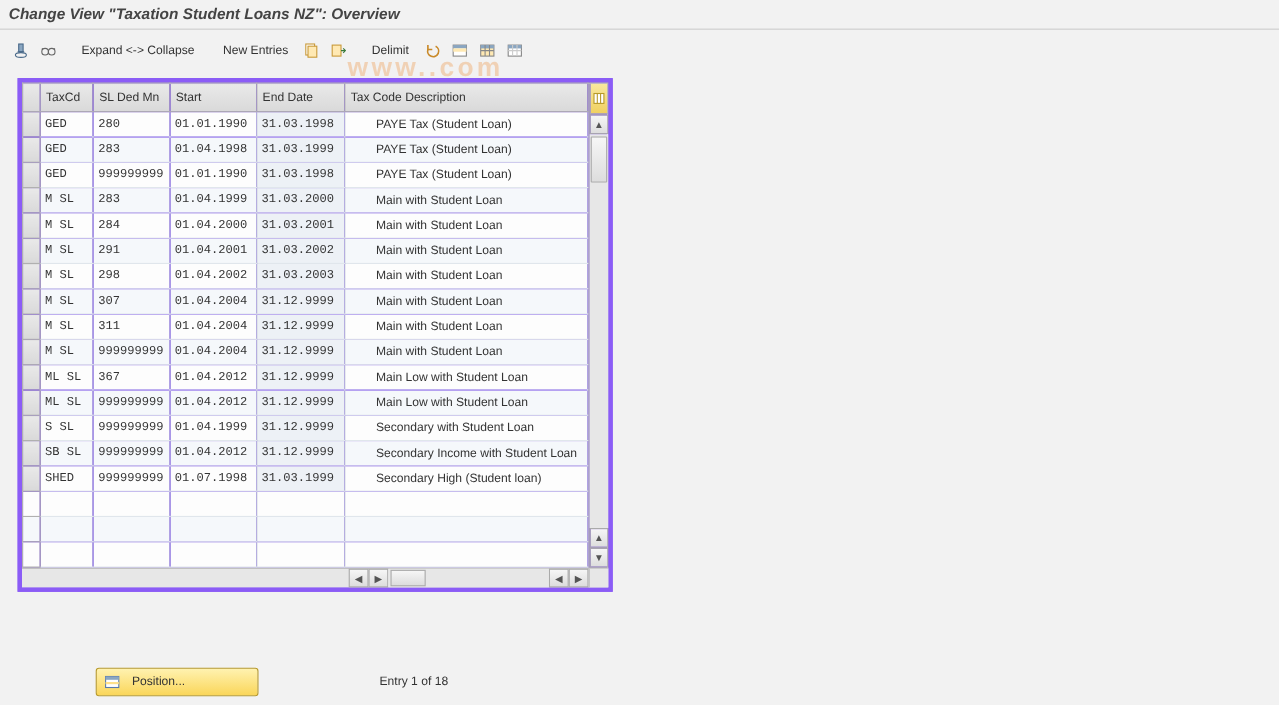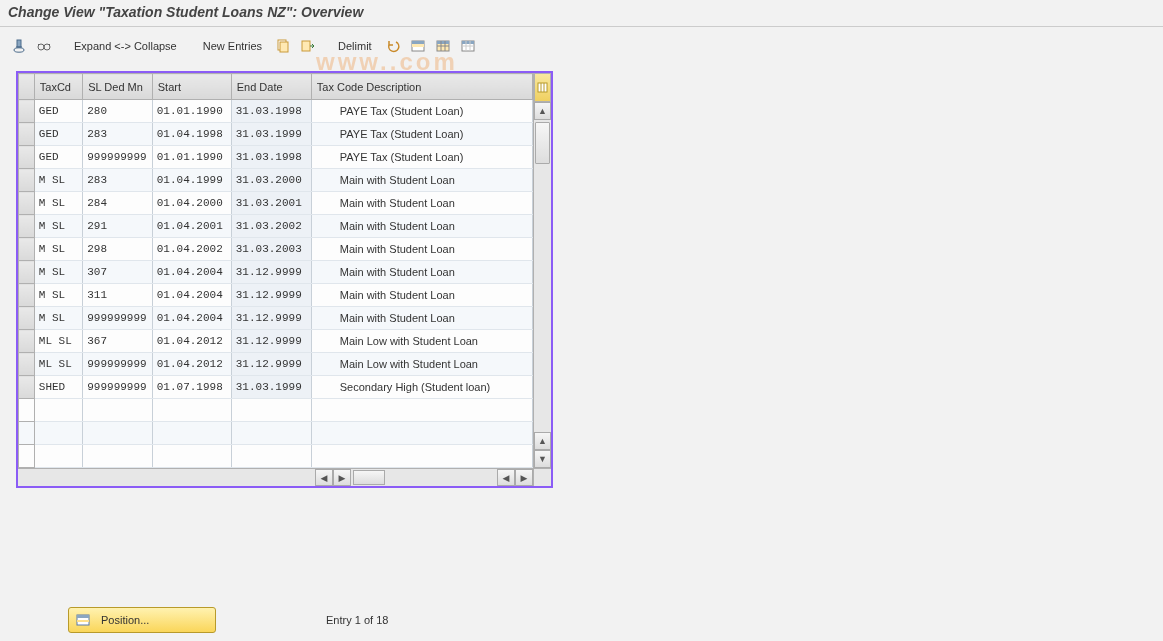--- a/index.html
+++ b/index.html
@@ -63,21 +63,21 @@
     pointer-events: none;
     white-space: nowrap;
     z-index: 5;
     margin-left: 36px;
   }
   .watermark .pale { color: rgba(237,150,70,0.18); }
 
   .table-container {
     margin: 6px 0 0 16px;
     width: 533px;
-    border: 2px solid #8b5cf6;
+    border: 4px solid #8b5cf6;
     background: #8b5cf6;
     box-shadow: inset 0 0 0 1px #fff;
   }
 
   table {
     border-collapse: collapse;
     width: 515px;
     table-layout: fixed;
   }
   thead th {
@@ -177,21 +177,21 @@
     border: 1px solid #AAA;
   }
   .hscroll-corner { width:17px; background:#E7E7E7; border-left:1px solid #B0B0B0; }
 
   .footer {
     position: absolute;
     left: 0; right: 0;
     bottom: 8px;
     display: flex;
     align-items: center;
-    padding-left: 68px;
+    padding-left: 87px;
     gap: 110px;
   }
   .position-btn {
     display: flex;
     align-items: center;
     gap: 10px;
     background: linear-gradient(#FFF2B0, #FAD65A);
     border: 1px solid #B89A2A;
     border-radius: 3px;
     padding: 2px 20px 2px 6px;
@@ -510,20 +510,56 @@
             <td class="enddate">
               <div class="cell">31.12.9999</div>
             </td>
             <td class="input-cell desc">
               <div class="cell">Main Low with Student Loan</div>
             </td>
           </tr>
           <tr>
             <td class="row-selector"></td>
             <td class="input-cell">
+              <div class="cell">S SL</div>
+            </td>
+            <td class="input-cell">
+              <div class="cell">999999999</div>
+            </td>
+            <td class="input-cell">
+              <div class="cell">01.04.1999</div>
+            </td>
+            <td class="enddate">
+              <div class="cell">31.12.9999</div>
+            </td>
+            <td class="input-cell desc">
+              <div class="cell">Secondary with Student Loan</div>
+            </td>
+          </tr>
+          <tr class="alt">
+            <td class="row-selector"></td>
+            <td class="input-cell">
+              <div class="cell">SB SL</div>
+            </td>
+            <td class="input-cell">
+              <div class="cell">999999999</div>
+            </td>
+            <td class="input-cell">
+              <div class="cell">01.04.2012</div>
+            </td>
+            <td class="enddate">
+              <div class="cell">31.12.9999</div>
+            </td>
+            <td class="input-cell desc">
+              <div class="cell">Secondary Income with Student Loan</div>
+            </td>
+          </tr>
+          <tr>
+            <td class="row-selector"></td>
+            <td class="input-cell">
               <div class="cell">SHED</div>
             </td>
             <td class="input-cell">
               <div class="cell">999999999</div>
             </td>
             <td class="input-cell">
               <div class="cell">01.07.1998</div>
             </td>
             <td class="enddate">
               <div class="cell">31.03.1999</div>

